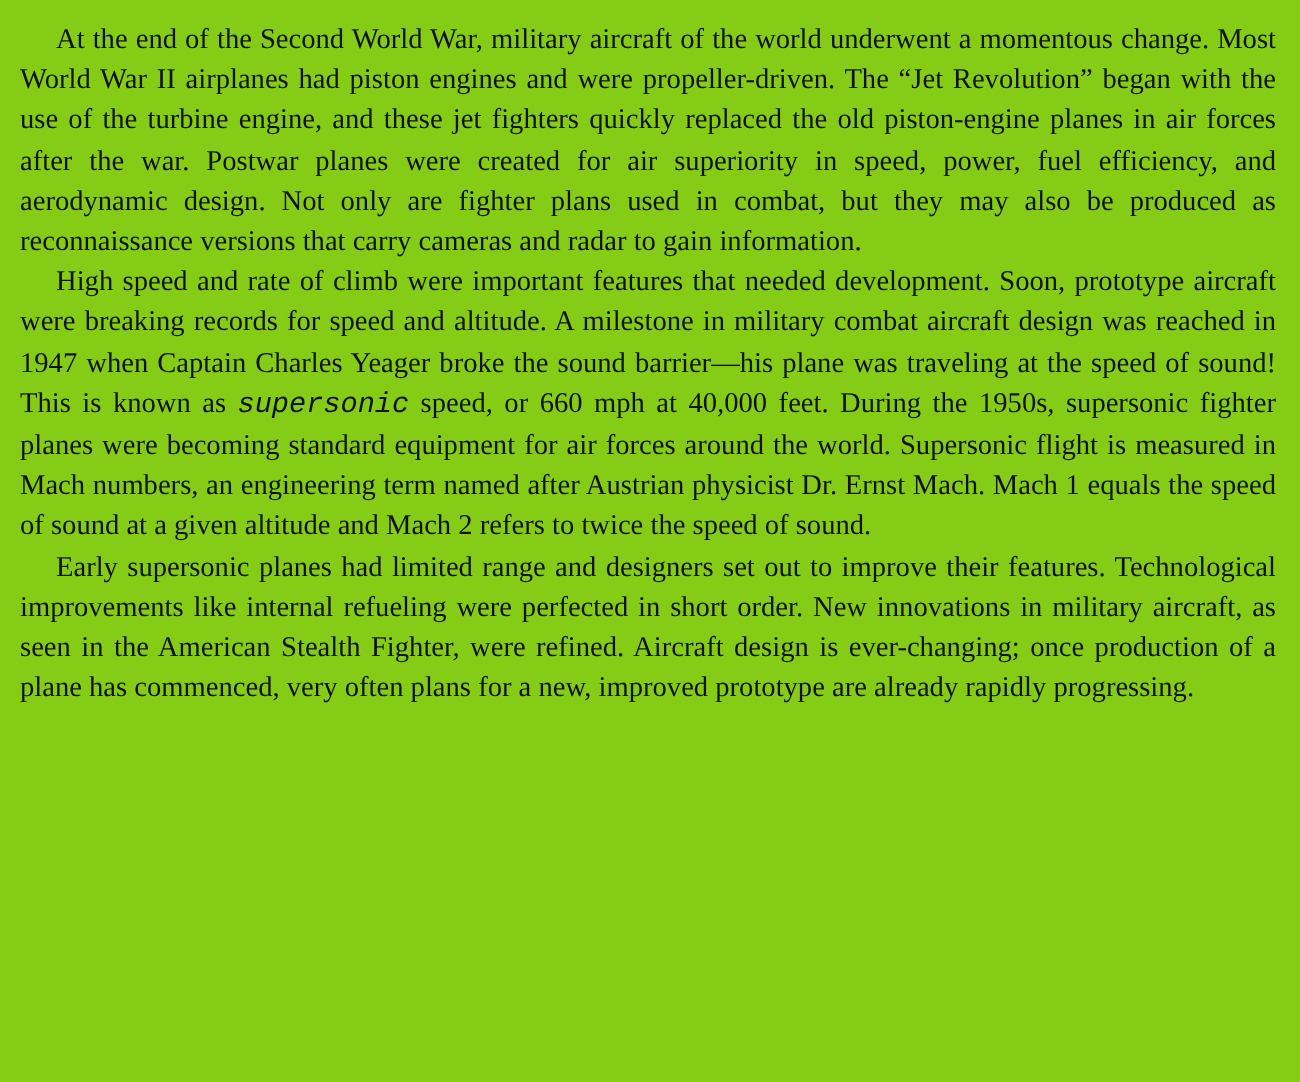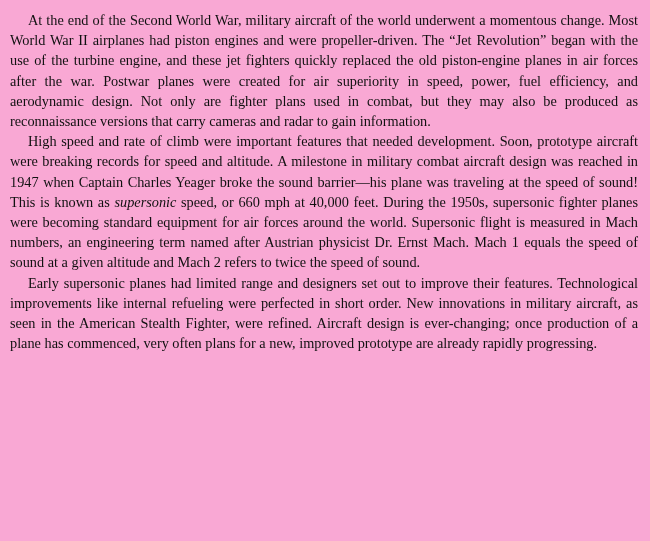--- a/index.html
+++ b/index.html
@@ -12,38 +12,39 @@
     height: 541px;
     overflow: hidden;
     font-family: "Liberation Serif", "DejaVu Serif", serif;
     color: #000000;
   }
   .page {
     box-sizing: border-box;
     width: 650px;
     height: 541px;
     padding: 10px 12px 0 10px;
-    background: #f9a8d4;
+    background: #84cc16;
   }
   .article {
     font-size: 14.3px;
     line-height: 20.2px;
     text-align: justify;
     text-justify: inter-word;
     color: #111111;
   }
   .para {
     margin: 0 0 0 0;
     text-indent: 18px;
   }
   .para + .para {
     margin-top: 0px;
   }
   em {
     font-style: italic;
+    font-family: Liberation Mono, monospace;
   }
 </style>
 </head>
 <body>
 
 <div class="page">
   <div class="article">
     <p class="para"><span>At the end of the Second World War, military aircraft of the world underwent a momentous change. Most World War II airplanes had piston engines and were propeller-driven. The “Jet Revolution” began with the use of the turbine engine, and these jet fighters quickly replaced the old piston-engine planes in air forces after the war. Postwar planes were created for air superiority in speed, power, fuel efficiency, and aerodynamic design. Not only are fighter plans used in combat, but they may also be produced as reconnaissance versions that carry cameras and radar to gain information.</span></p>
     <p class="para"><span>High speed and rate of climb were important features that needed development. Soon, prototype aircraft were breaking records for speed and altitude. A milestone in military combat aircraft design was reached in 1947 when Captain Charles Yeager broke the sound barrier—his plane was traveling at the speed of sound! This is known as </span><em>supersonic</em><span> speed, or 660 mph at 40,000 feet. During the 1950s, supersonic fighter planes were becoming standard equipment for air forces around the world. Supersonic flight is measured in Mach numbers, an engineering term named after Austrian physicist Dr. Ernst Mach. Mach 1 equals the speed of sound at a given altitude and Mach 2 refers to twice the speed of sound.</span></p>
     <p class="para"><span>Early supersonic planes had limited range and designers set out to improve their features. Technological improvements like internal refueling were perfected in short order. New innovations in military aircraft, as seen in the American Stealth Fighter, were refined. Aircraft design is ever-changing; once production of a plane has commenced, very often plans for a new, improved prototype are already rapidly progressing.</span></p>

